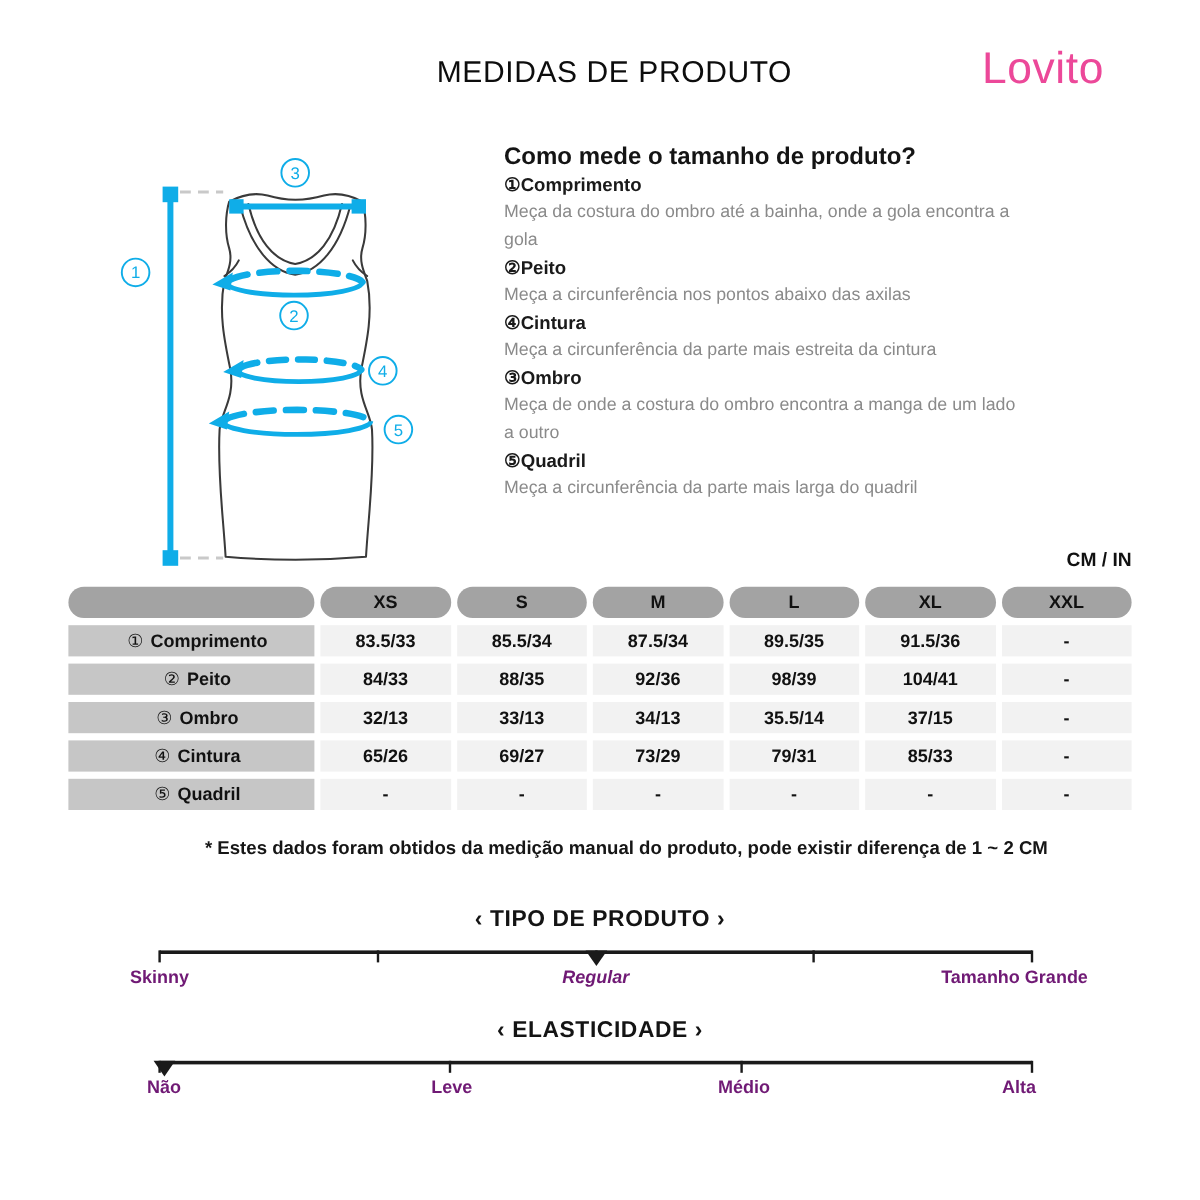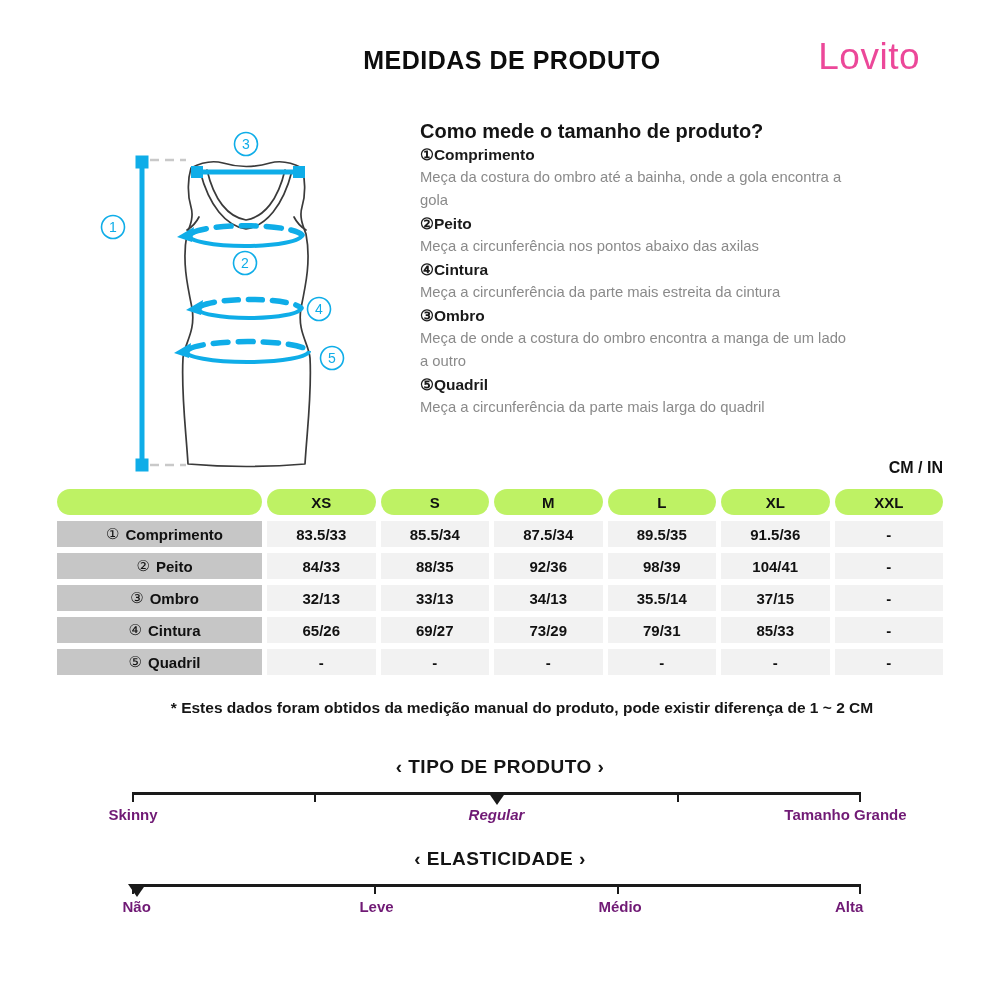--- a/index.html
+++ b/index.html
@@ -4,21 +4,21 @@
 <style>
   * { margin:0; padding:0; box-sizing:border-box; }
   html,body { background:#fff; }
   .page {
     position:relative; width:1000px; height:1000px; background:#ffffff;
     font-family:"Liberation Sans", sans-serif; color:#111; overflow:hidden;
   }
   
   .page-title {
     position:absolute; top:46px; left:0; width:1000px; text-align:center;
-    font-size:25px; font-weight:bold; letter-spacing:.5px; color:#0d0d0d;padding-left:24px;
+    font-size:25px; font-weight:normal; letter-spacing:.5px; color:#0d0d0d;padding-left:24px;
   }
   .brand {
     position:absolute; top:36px; right:80px; font-size:37px; font-weight:normal;
     letter-spacing:.5px; color:#ec4899;
   }
   
   .diagram { position:absolute; left:60px; top:118px; width:360px; height:375px; }
   
   .guide { position:absolute; left:420px; top:120px; width:505px; }
   .guide-heading { font-size:20px; font-weight:bold; color:#141414; }
@@ -26,21 +26,21 @@
   .guide-item .item-desc { font-size:14.8px; line-height:23px; color:#8a8a8a; white-space:pre-line; }
   
   .units { position:absolute; top:459px; right:57px; font-size:16px; font-weight:bold; }
   
   .size-table {
     position:absolute; left:57px; top:489px; width:886px;
     display:grid; grid-template-columns:205px repeat(6,1fr);
     column-gap:5px; row-gap:6px; font-size:15px; font-weight:bold;
   }
   .size-table > div { height:26px; display:flex; align-items:center; justify-content:center; }
-  .head-cell { background:#bef264;border-radius:13px; }
+  .head-cell { background:#a3a3a3;border-radius:13px; }
   .label-cell { background:#c6c6c6; justify-content:flex-start; padding-left:10px; }
   .label-cell .circ { font-weight:normal; margin-right:6px; font-size:15px; }
   .data-cell { background:#f2f2f2; }
   
   .footnote {
     position:absolute; top:699px; left:0; width:1000px; text-align:center;
     font-size:15.5px; font-weight:bold; color:#161616;padding-left:44px;
   }
   
   .scale { position:absolute; left:0; width:1000px; height:86px; }

